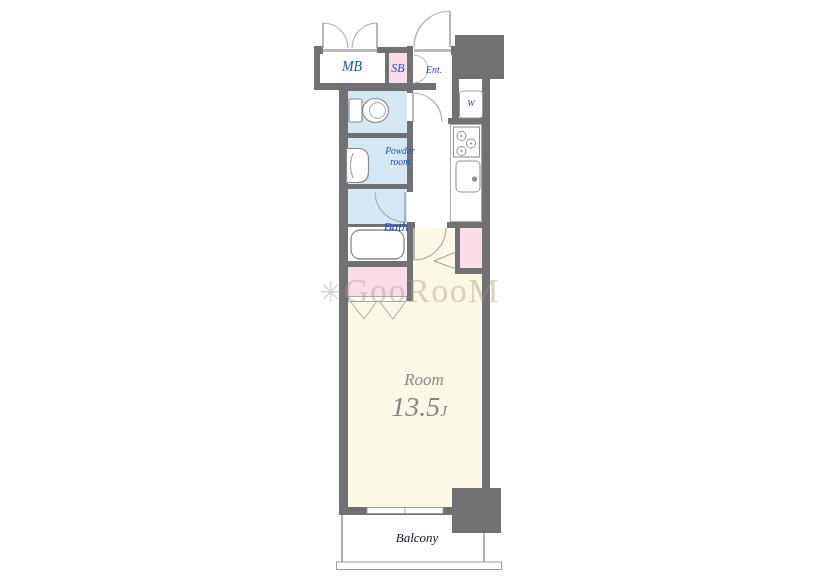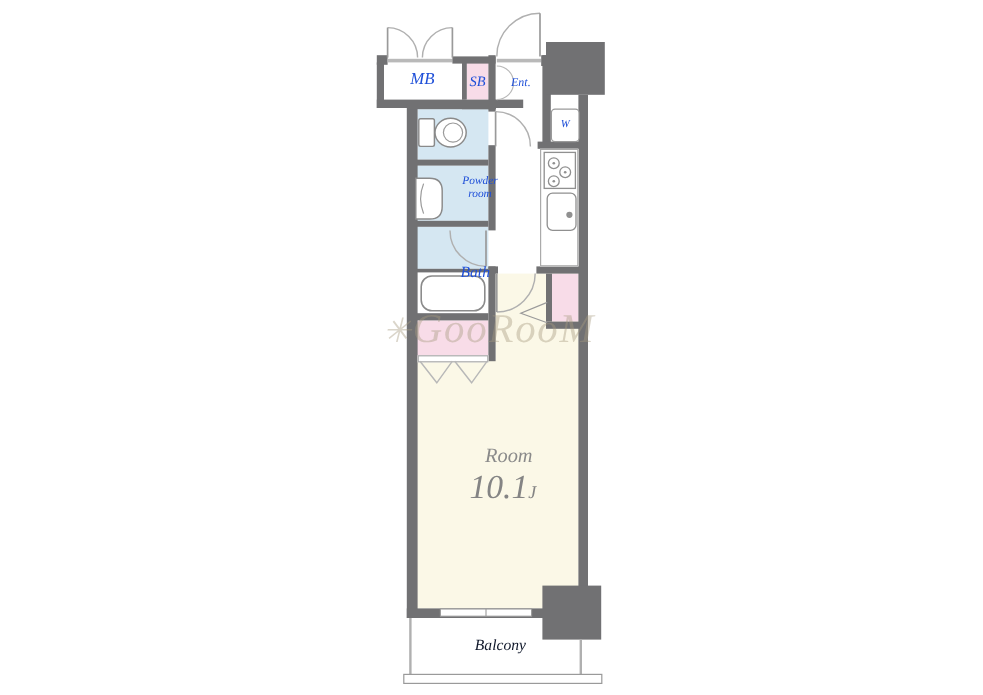--- a/index.html
+++ b/index.html
@@ -19,21 +19,21 @@
   .lbl-sb{left:398px;top:62px;font-size:12px;}
   .lbl-ent{left:434px;top:65px;font-size:10px;}
   .lbl-w{left:471px;top:99px;font-size:9px;}
   .lbl-powder{left:400px;top:146px;font-size:9.5px;line-height:11px;}
   .lbl-powder span{display:block;}
   .lbl-bath{left:368px;top:220px;font-size:13px;margin-left:28px;}
   .lbl-roomname{left:424px;top:371px;font-size:17px;color:#8a8a8a;}
   .lbl-roomsize{left:419px;top:392px;font-size:28px;color:#848484;}
   .lbl-roomsize .ru{font-size:15px;}
   .lbl-balcony{left:417px;top:531px;font-size:13px;color:#0f172a;}
-  .watermark{position:absolute;left:319px;top:256px;font-style:italic;
+  .watermark{position:absolute;left:319px;top:272px;
              font-size:34px;letter-spacing:1.5px;color:rgba(168,156,128,0.42);
              white-space:nowrap;z-index:50;}
   .watermark .wm-mark{font-size:28px;}
 </style>
 </head>
 <body>
 
 <div id="stage" style="--wall: #717173; --blue: #d5e7f2; --pink: #f8dce8; --cream: #fbf8e7;">
 
   <div class="fill pink" style="left:389px;top:52px;width:18px;height:31px;"></div>
@@ -162,18 +162,18 @@
   <div class="lbl lbl-mb">MB</div>
   <div class="lbl lbl-sb">SB</div>
   <div class="lbl lbl-ent">Ent.</div>
   <div class="lbl lbl-w">W</div>
   <div class="lbl lbl-powder">
     <span>Powder</span>
     <span>room</span>
   </div>
   <div class="lbl lbl-bath">Bath</div>
   <div class="lbl lbl-roomname">Room</div>
-  <div class="lbl lbl-roomsize"><span>10.1</span><span class="ru">J</span></div>
+  <div class="lbl lbl-roomsize"><span>13.5</span><span class="ru">J</span></div>
   <div class="lbl lbl-balcony">Balcony</div>
 
   <div class="watermark"><span class="wm-mark">✳</span><span>GooRooM</span></div>
 
 </div>
 
 </body></html>

